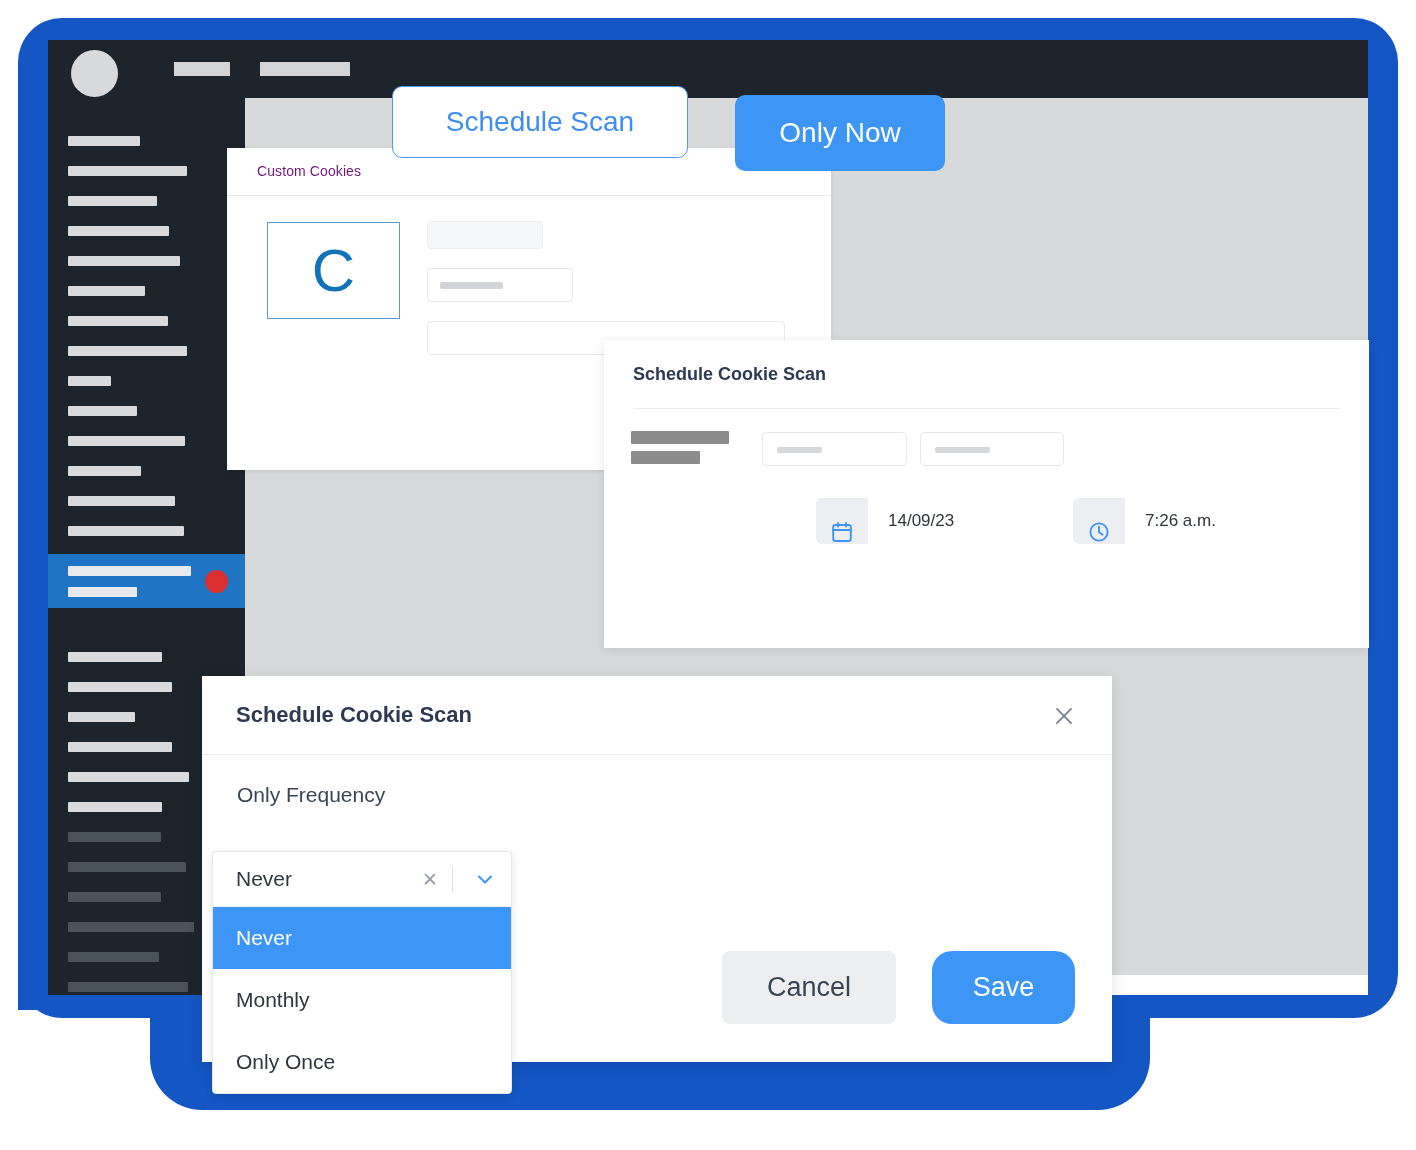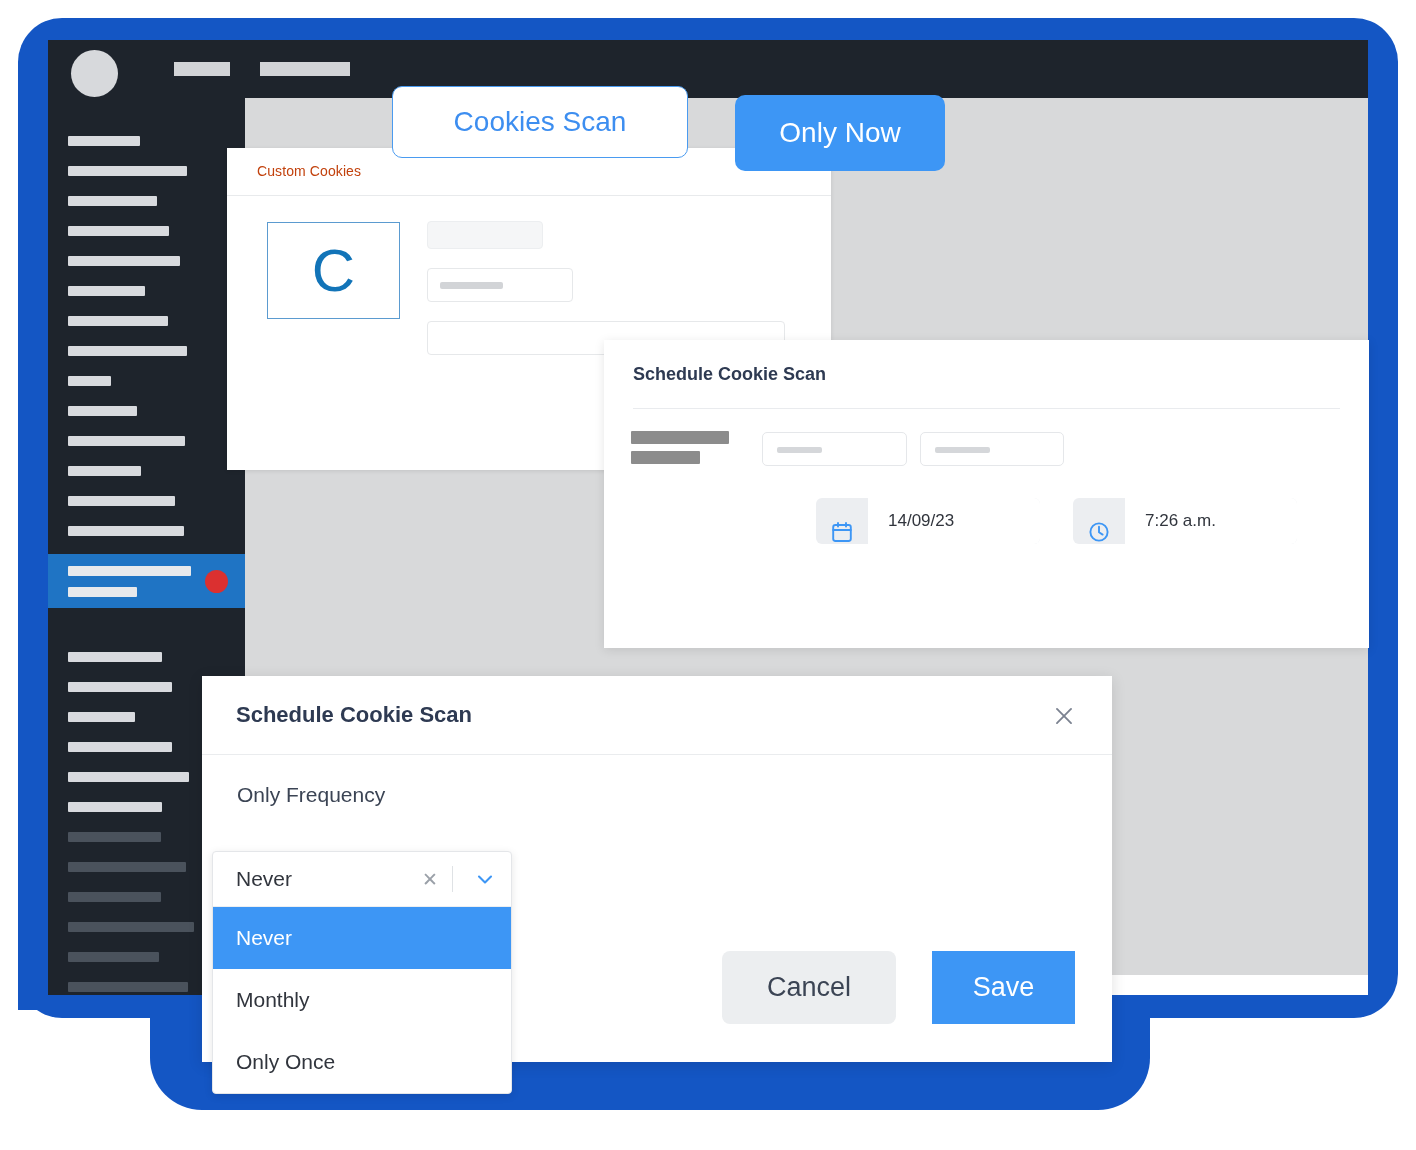--- a/index.html
+++ b/index.html
@@ -158,21 +158,21 @@
     width: 100%;
     height: 48px;
     border-bottom: 1px solid #e8eaec;
     box-sizing: border-box;
   }
   .cookies-card-title {
     position: absolute;
     left: 30px;
     top: 15px;
     font-size: 14px;
-    color: #c2410c;
+    color: #701a75;
     letter-spacing: .1px;
   }
   .cookie-letter-box {
     position: absolute;
     left: 40px;
     top: 74px;
     width: 133px;
     height: 97px;
     border: 1px solid #5b9bd0;
     box-sizing: border-box;
@@ -453,21 +453,21 @@
     z-index: 65;
     cursor: pointer;
   }
   .btn-save-lg {
     position: absolute;
     left: 932px;
     top: 951px;
     width: 143px;
     height: 73px;
     background: #3d96f5;
-    border-radius: 0;
+    border-radius: 20px;
     display: flex;
     align-items: center;
     justify-content: center;
     font-size: 27px;
     color: #ffffff;
     z-index: 65;
     cursor: pointer;
   }
 </style>
 </head>
@@ -533,21 +533,21 @@
     <div class="cookie-letter-box">
       <span class="cookie-letter">C</span>
     </div>
     <div class="skel-field f1"></div>
     <div class="skel-field f2">
       <div class="skel-line"></div>
     </div>
     <div class="skel-field f3"></div>
   </div>
 
-  <div class="btn-schedule-scan">Cookies Scan</div>
+  <div class="btn-schedule-scan">Schedule Scan</div>
   <div class="btn-scan-now">Only Now</div>
 
   <div class="dialog-upper">
     <div class="dialog-upper-title">Schedule Cookie Scan</div>
     <div class="dialog-upper-divider"></div>
   </div>
   <div class="lbl-block lb1" style="z-index:55;"></div>
   <div class="lbl-block lb2" style="z-index:55;"></div>
   <div class="blank-input bi1" style="z-index:55;">
     <div class="skel-line"></div>

